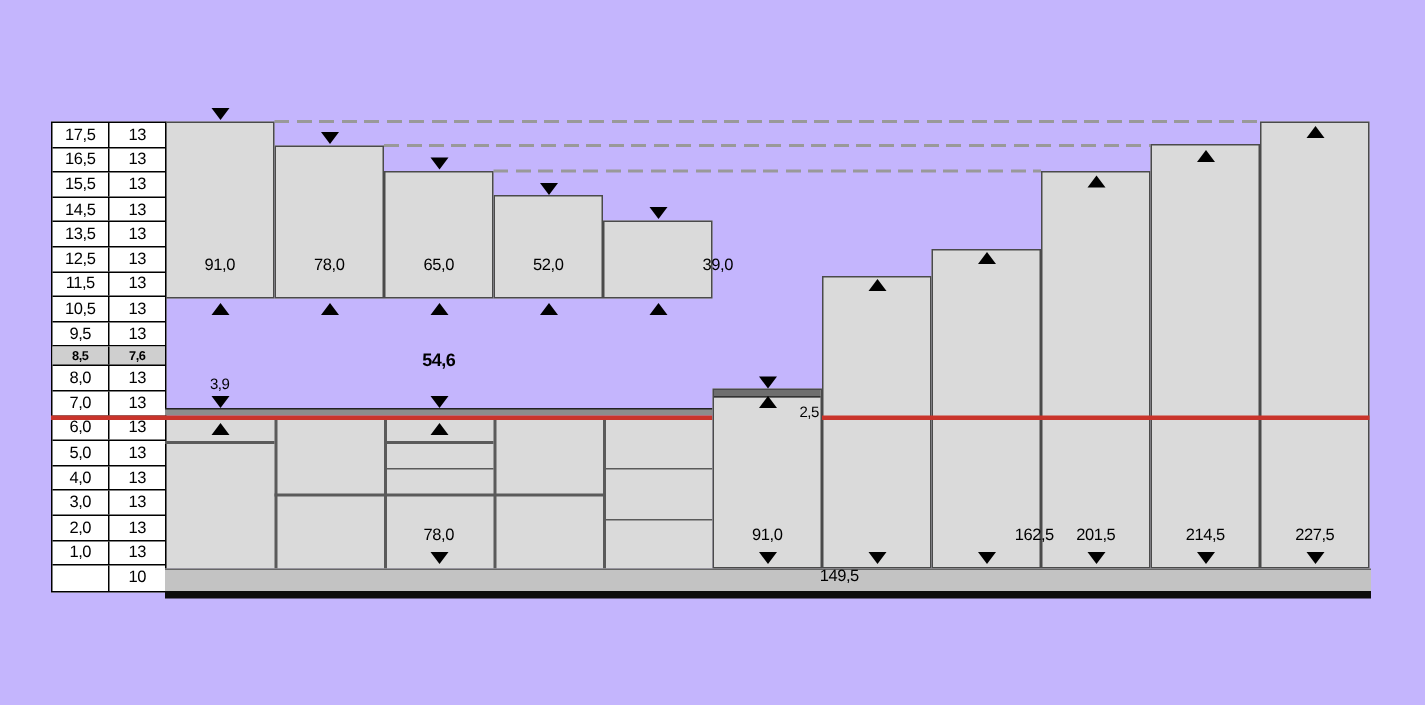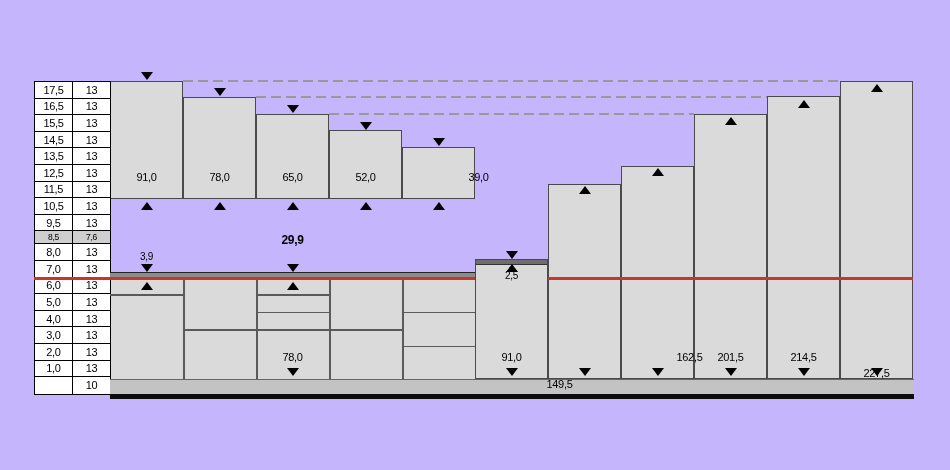--- a/index.html
+++ b/index.html
@@ -8,21 +8,21 @@
     font-family:"Liberation Sans","DejaVu Sans",sans-serif;color:#000;
   }
   
   .dtable{position:absolute;left:34px;top:81px;width:77px;border:1px solid #000;box-sizing:border-box;background:#fff;z-index:2;}
   .trow{display:flex;border-bottom:1px solid #000;box-sizing:border-box;}
   .trow:last-child{border-bottom:none;}
   .tcell{display:flex;align-items:center;justify-content:center;font-size:11px;letter-spacing:-0.3px;box-sizing:border-box;}
   .tc1{width:38px;border-right:1px solid #000;}
   .tc2{flex:1;}
   .trow.hl{background:var(--row_highlight);}
-  .trow.hl .tcell{font-size:8.5px;font-weight:normal;}
+  .trow.hl .tcell{font-size:8.5px;font-weight:bold;}
   
   .bar{position:absolute;box-sizing:border-box;background:var(--bar_fill);border:1px solid var(--line_dark);z-index:1;}
   .dash{position:absolute;height:2px;z-index:0;
         background:repeating-linear-gradient(90deg,var(--dash) 0 10px,transparent 10px 15px);}
   .strip{position:absolute;left:110px;top:272px;width:365px;height:5px;background:var(--strip_dark);border-top:1px solid #222;box-sizing:border-box;z-index:3;}
   .redline{position:absolute;top:277px;height:3px;background:var(--red);z-index:3;}
   .lowzone{position:absolute;left:110px;top:280px;width:365px;height:99px;background:var(--bar_fill);border-left:1px solid var(--line_dark);box-sizing:border-box;z-index:1;}
   .vdiv{position:absolute;top:280px;height:99px;width:2px;background:#5a5a5a;z-index:2;}
   .hdiv{position:absolute;height:1.5px;background:#5a5a5a;z-index:2;}
   .stepbar{position:absolute;left:475px;top:259px;width:73px;height:120px;background:var(--bar_fill);border:1px solid var(--line_dark);box-sizing:border-box;z-index:4;}
@@ -166,25 +166,25 @@
   <div class="lbl" style="left:256px;top:171px;">65,0</div>
   <div class="lbl" style="left:329px;top:171px;">52,0</div>
   <div class="lbl" style="left:402px;top:171px;margin-left:40px;">39,0</div>
 
   <div class="lbl" style="left:256px;top:351px;">78,0</div>
   <div class="lbl" style="left:475px;top:351px;">91,0</div>
   <div class="lbl" style="left:523px;top:351px;margin-top:27px;">149,5</div>
   <div class="lbl" style="left:621px;top:351px;padding-left:32px;">162,5</div>
   <div class="lbl" style="left:694px;top:351px;">201,5</div>
   <div class="lbl" style="left:767px;top:351px;">214,5</div>
-  <div class="lbl" style="left:840px;top:351px;margin-top:16px;">227,5</div>
-
-  <div class="lbl bold" style="left:256px;top:233px;">29,9</div>
+  <div class="lbl" style="left:840px;top:351px;">227,5</div>
+
+  <div class="lbl bold" style="left:256px;top:233px;">54,6</div>
   <div class="lbl small" style="left:110px;top:251px;">3,9</div>
-  <div class="lbl small" style="left:475px;top:269.5px;">2,5</div>
+  <div class="lbl small" style="left:475px;top:269.5px;padding-left:28px;">2,5</div>
 
   <span class="tri down" style="left:140.5px;top:71.5px;"></span>
   <span class="tri down" style="left:213.5px;top:88px;"></span>
   <span class="tri down" style="left:286.5px;top:104.5px;"></span>
   <span class="tri down" style="left:359.5px;top:121.5px;"></span>
   <span class="tri down" style="left:432.5px;top:138px;"></span>
   <span class="tri down" style="left:140.5px;top:263.5px;"></span>
   <span class="tri down" style="left:286.5px;top:263.5px;"></span>
   <span class="tri down" style="left:505.5px;top:250.5px;"></span>
   <span class="tri down" style="left:286.5px;top:367.5px;"></span>

